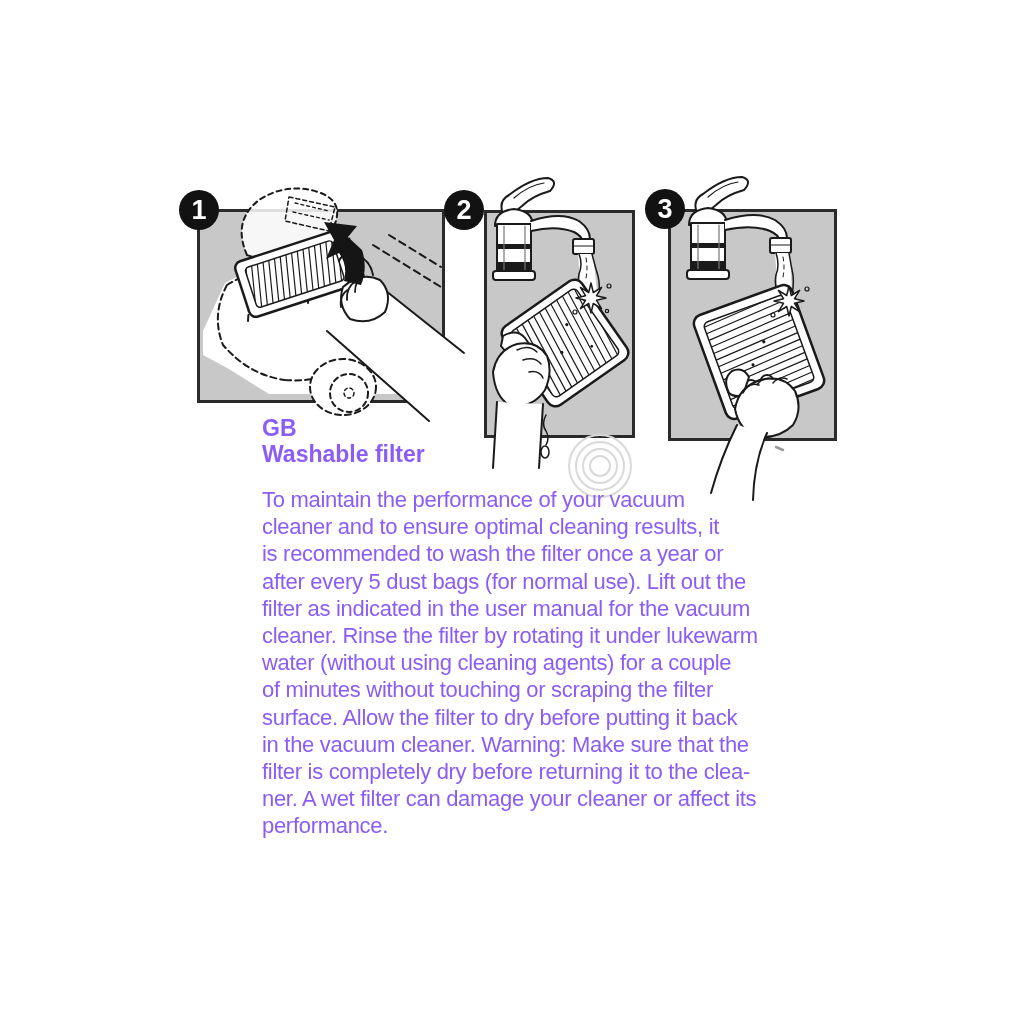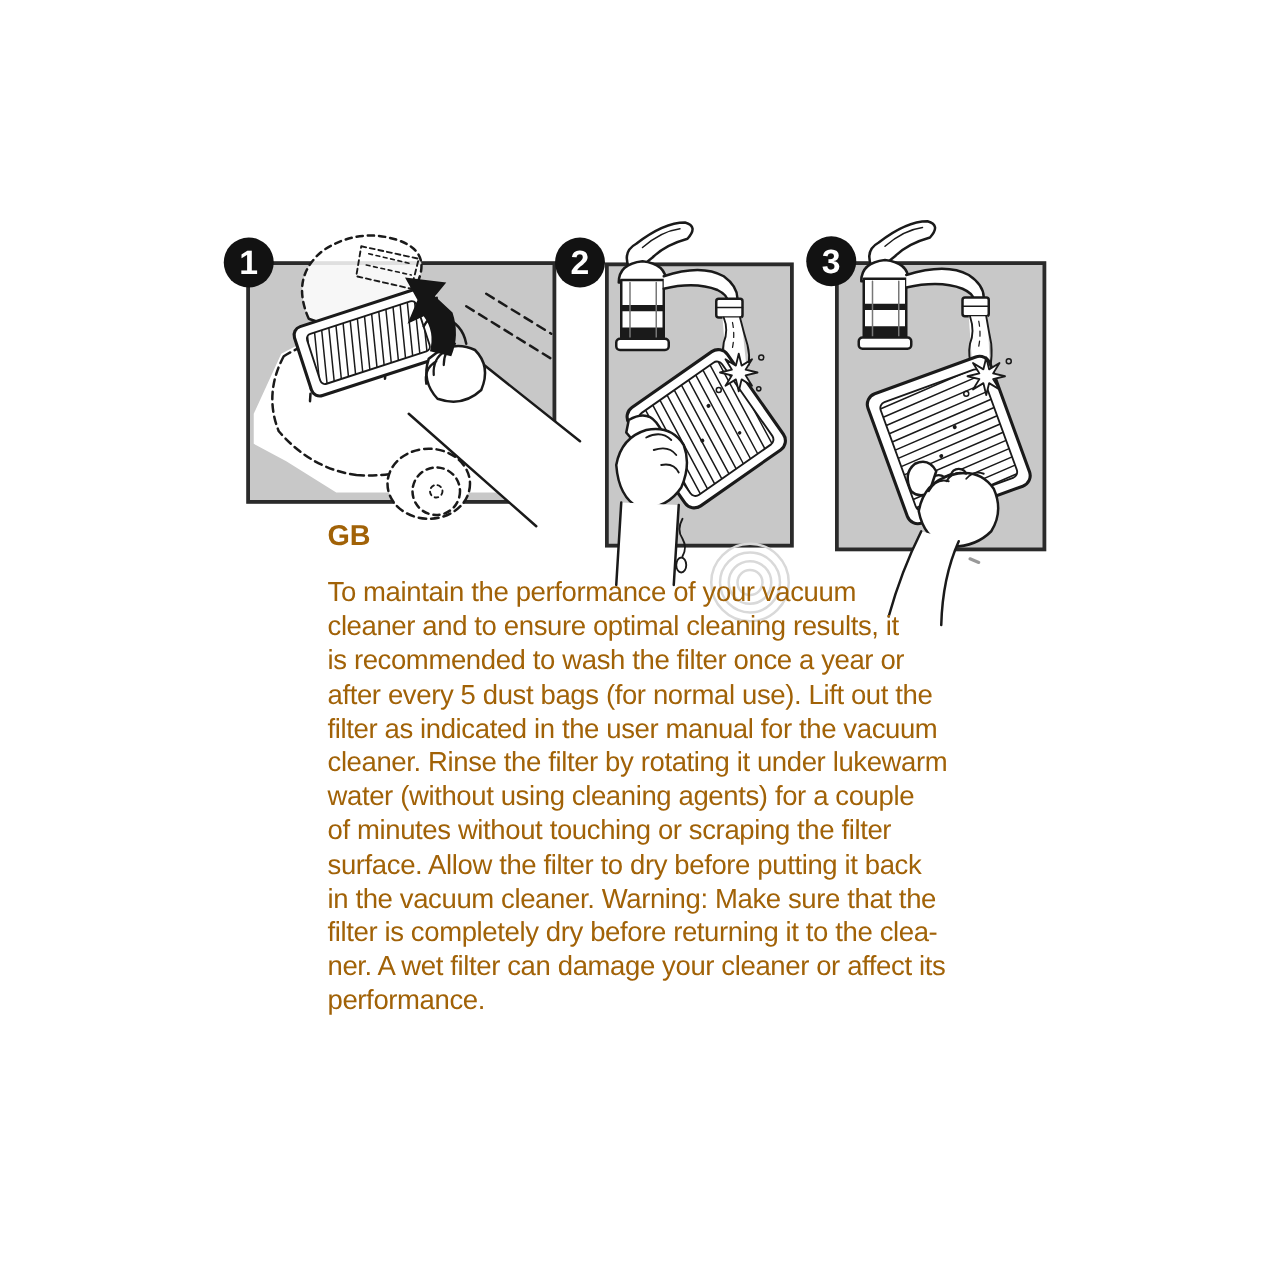--- a/index.html
+++ b/index.html
@@ -3,21 +3,21 @@
 <meta charset="utf-8">
 <style>
   html,body{margin:0;padding:0;background:#fff;}
   .canvas{position:relative;width:1024px;height:1024px;background:#ffffff;overflow:hidden;
           font-family:"Liberation Sans",sans-serif;}
   .panel{position:absolute;background:#c8c8c8;border:3px solid #2a2a2a;}
   .panel svg{position:absolute;overflow:visible;}
   .badge{position:absolute;width:40px;height:40px;background:#121212;border-radius:50%;
          color:#fff;display:flex;align-items:center;justify-content:center;
          font-weight:700;font-size:27px;z-index:6;}
-  .textblock{position:absolute;left:262px;top:416px;width:545px;color:#a16207;}
+  .textblock{position:absolute;left:262px;top:416px;width:545px;color:#8b5cf6;}
   .lang{font-weight:700;font-size:23px;line-height:25px;}
   .heading{font-weight:700;font-size:23px;line-height:25px;margin-top:1px;}
   .bodytext{font-size:22px;line-height:27.2px;letter-spacing:-0.3px;
             white-space:pre-line;margin-top:19px;}
   .art{stroke:#1a1a1a;fill:none;stroke-linecap:round;stroke-linejoin:round;}
 </style>
 </head>
 <body>
 
 <div class="canvas">
@@ -178,20 +178,21 @@
       <path d="M 102,226 Q 108,215 118,218 M 116,218 Q 122,209 132,212 M 132,216 Q 138,209 146,212" stroke-width="1.5"></path>
       <path d="M 96,258 Q 80,290 70,326 L 112,333 Q 113,295 126,266 Z" fill="#ffffff" stroke="none"></path>
       <path d="M 96,258 Q 80,290 70,326 M 126,266 Q 113,295 112,333" stroke-width="2"></path>
 
       <path d="M 135,280 l 7,3" stroke="#999" stroke-width="2.5"></path>
     </svg>
   </div>
 
   <div class="textblock">
     <div class="lang">GB</div>
+    <div class="heading">Washable filter</div>
     <div class="bodytext">To maintain the performance of your vacuum
 cleaner and to ensure optimal cleaning results, it
 is recommended to wash the filter once a year or
 after every 5 dust bags (for normal use). Lift out the
 filter as indicated in the user manual for the vacuum
 cleaner. Rinse the filter by rotating it under lukewarm
 water (without using cleaning agents) for a couple
 of minutes without touching or scraping the filter
 surface. Allow the filter to dry before putting it back
 in the vacuum cleaner. Warning: Make sure that the

